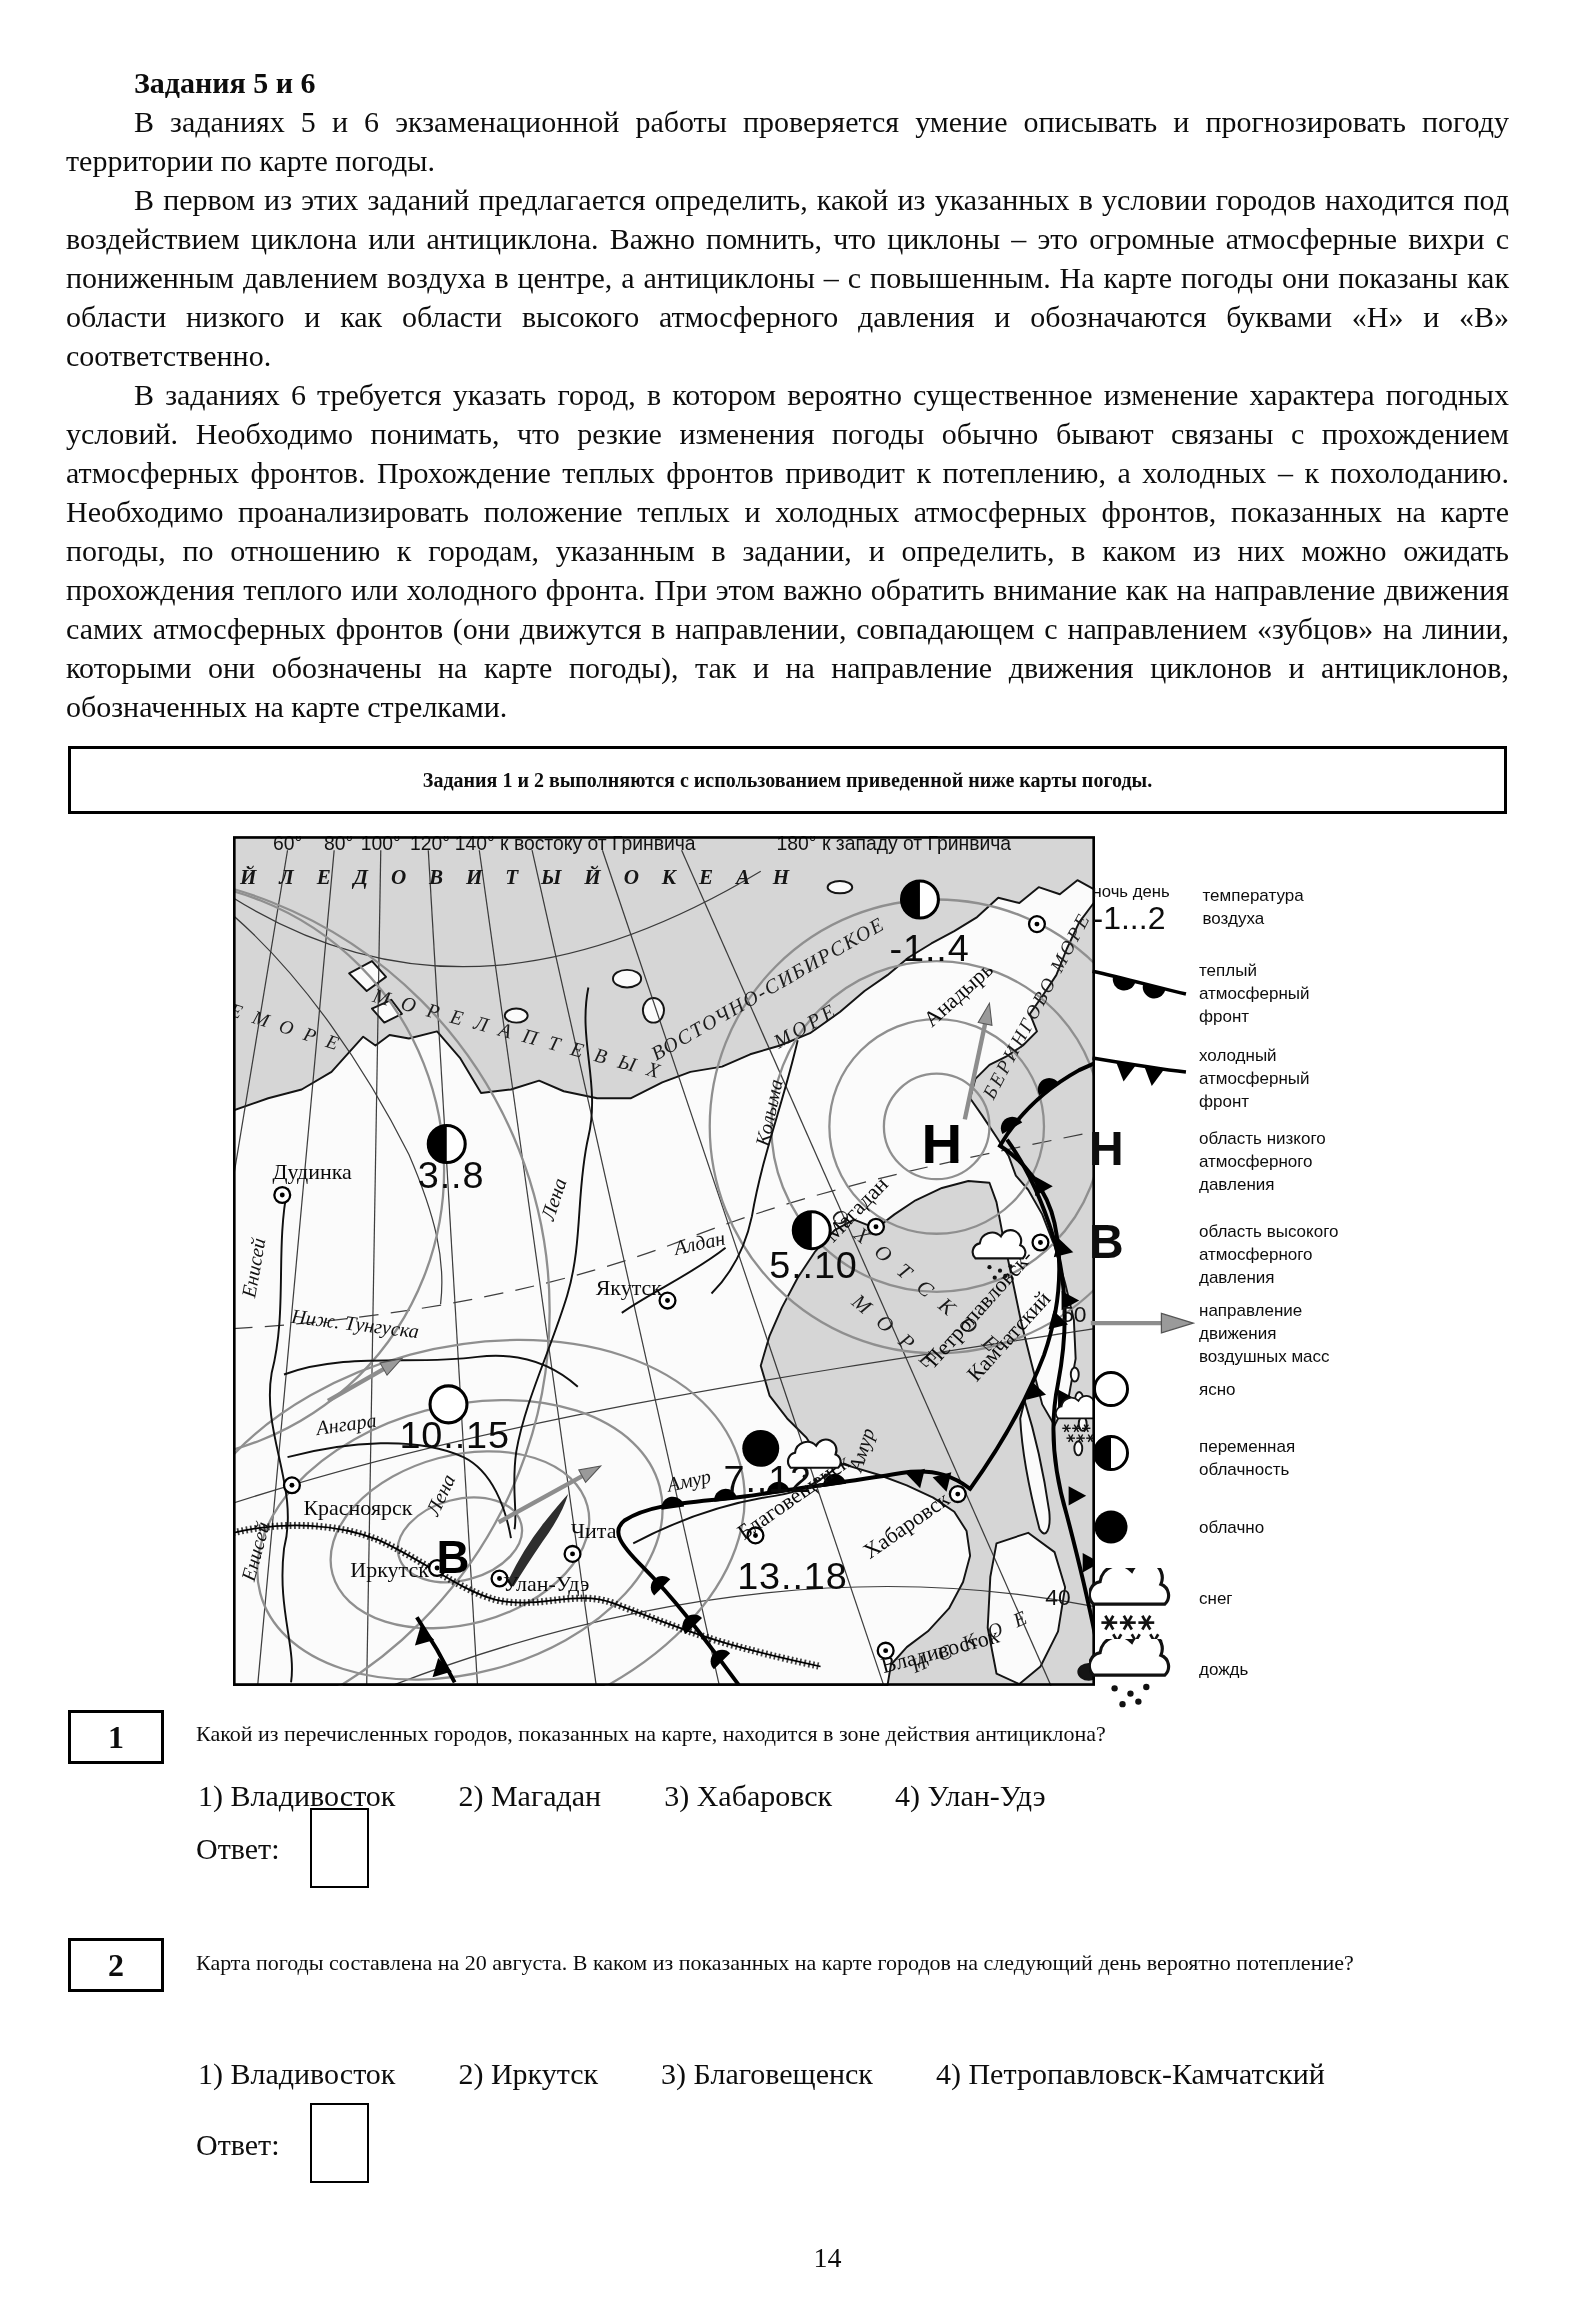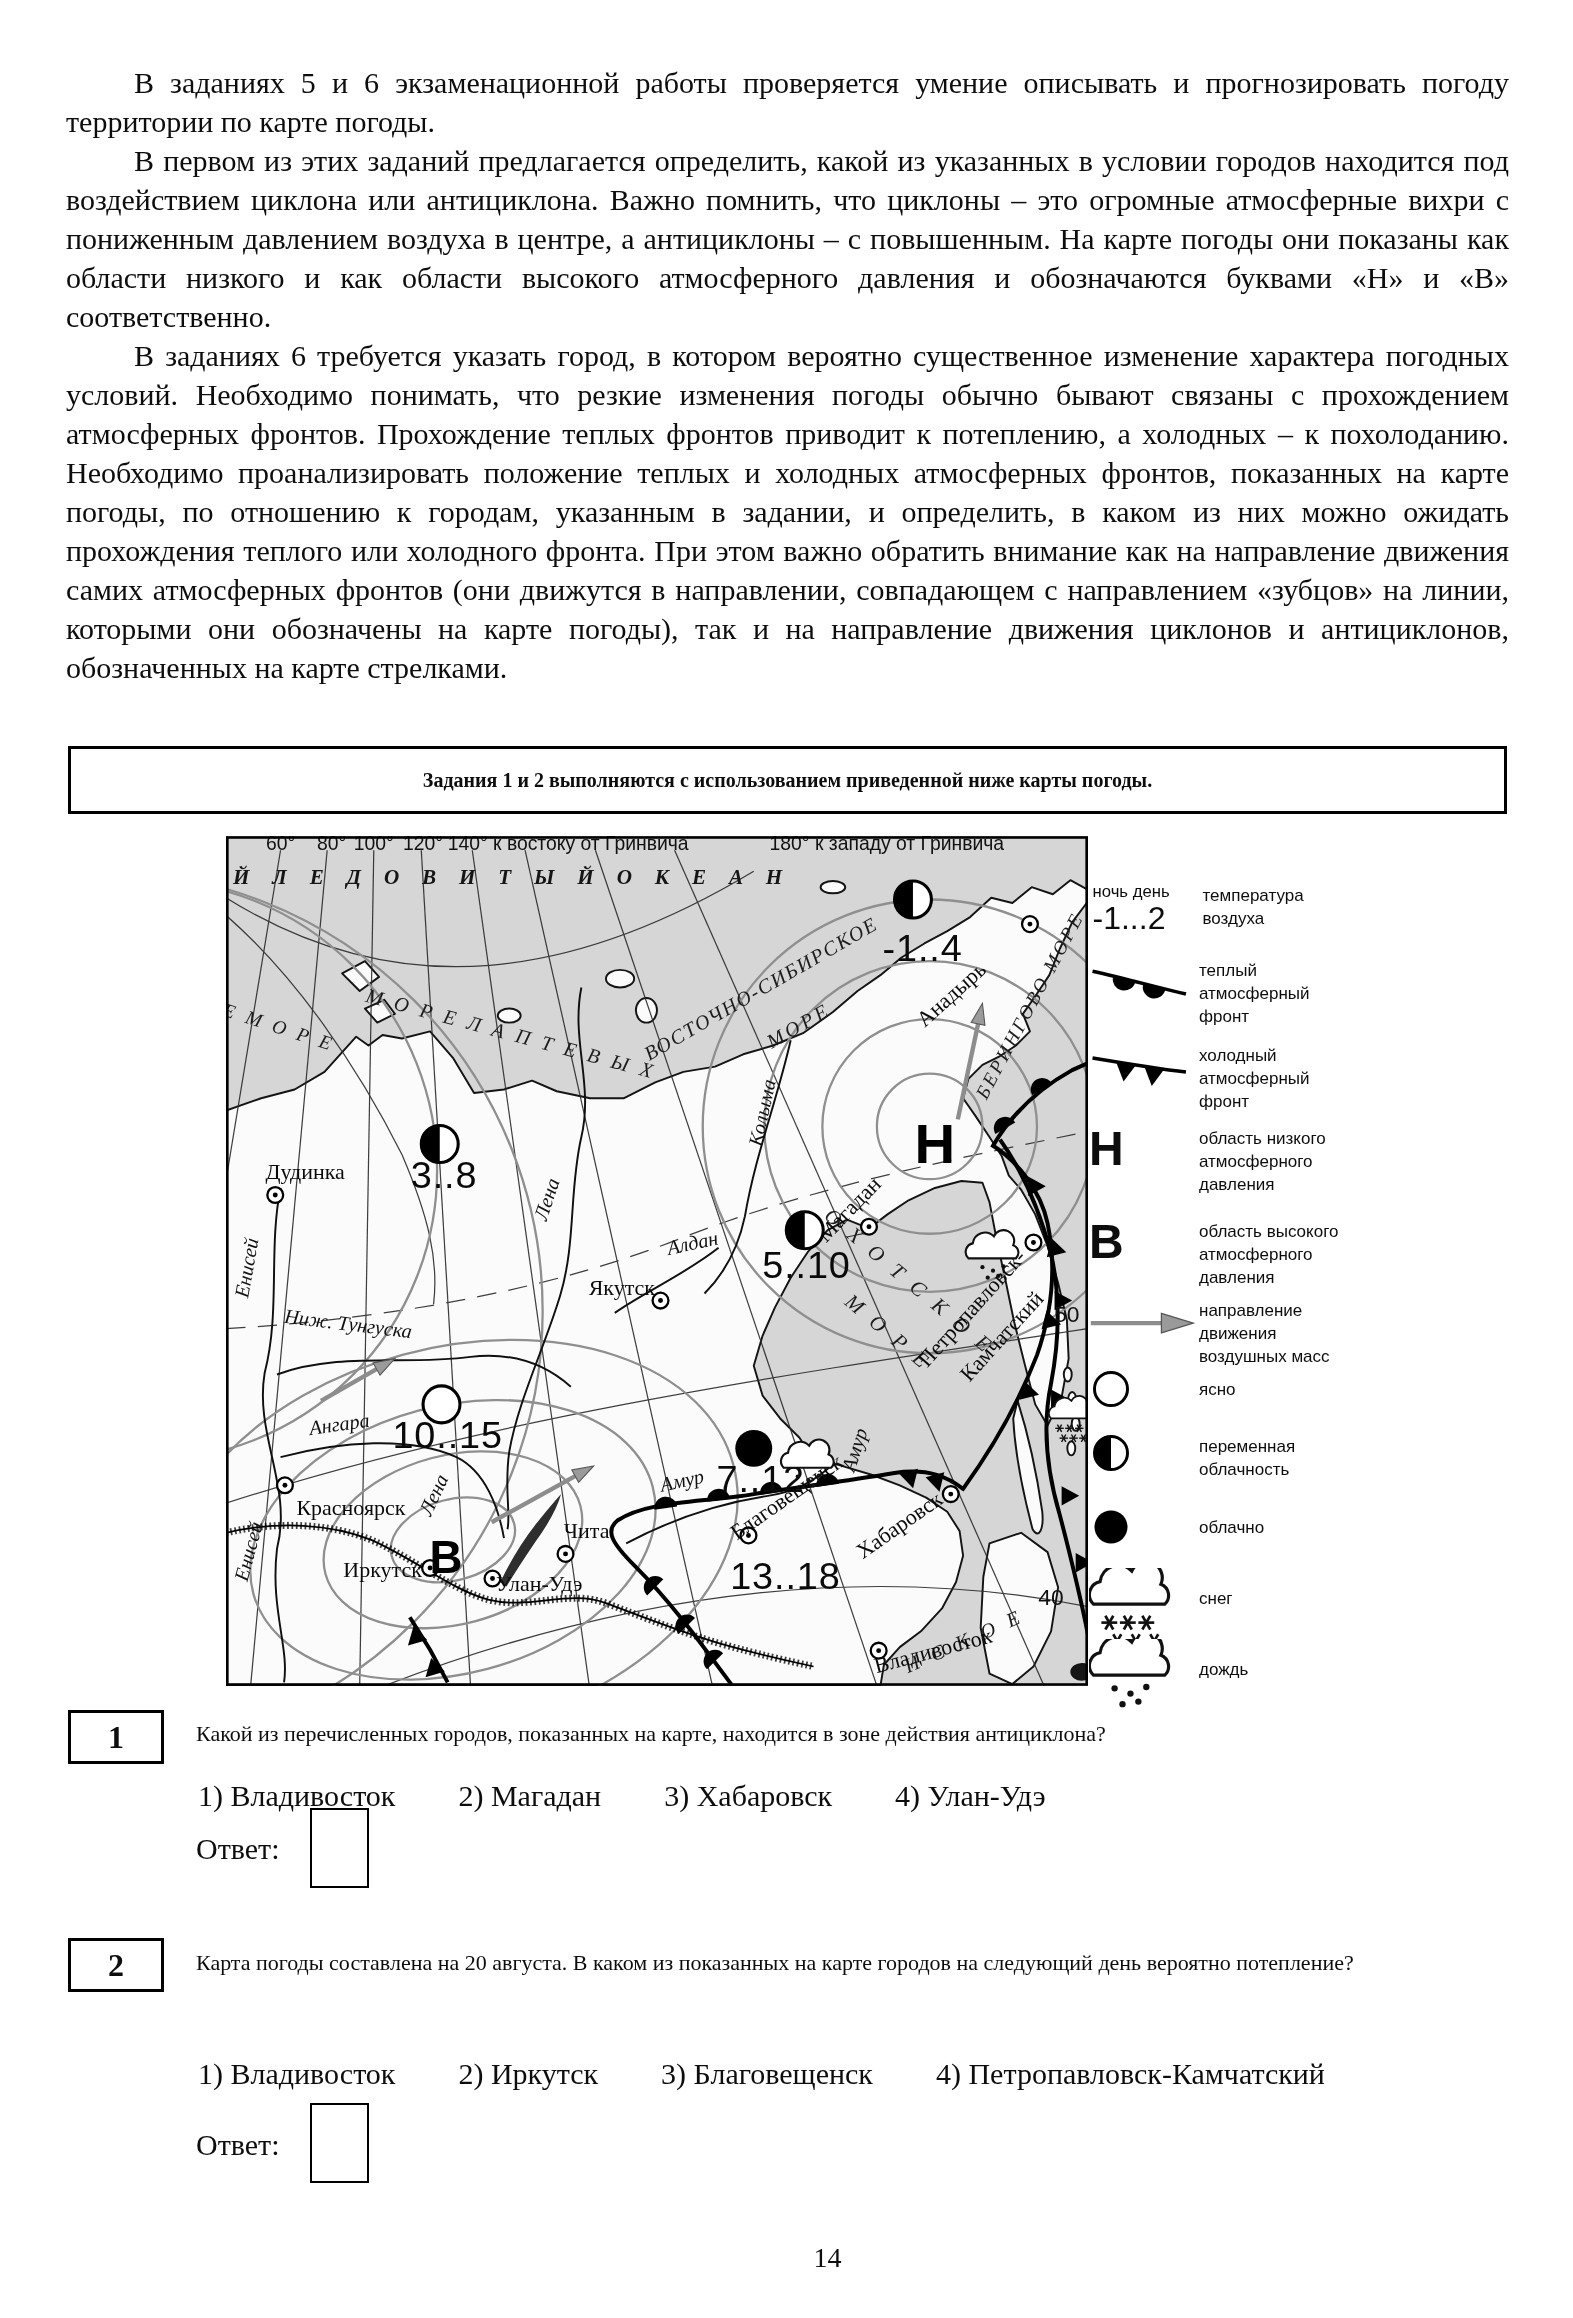--- a/index.html
+++ b/index.html
@@ -11,21 +11,21 @@
   #intro{left:66px;top:63px;width:1443px;font-size:30px;line-height:39px;}
   #intro h1{font-size:30px;line-height:39px;margin:0;font-weight:bold;padding-left:68px;}
   #intro p{margin:0;text-align:justify;text-indent:68px;}
 
   
   #note-box{left:68px;top:746px;width:1433px;height:62px;border:3.5px solid #000;
             display:flex;align-items:center;justify-content:center;}
   #note-box span{font-weight:bold;font-size:20px;}
 
   
-  #map-wrap{left:205px;top:836px;width:862px;height:947px;padding-left:21px;}
+  #map-wrap{left:212px;top:836px;width:862px;height:947px;padding-left:21px;}
   #map-svg{display:block;}
   .mt-lon{font-family:"Liberation Sans",sans-serif;font-size:22px;fill:#111;}
   .mt-ocean{font-family:"Liberation Serif",serif;font-weight:bold;font-style:italic;fill:#151515;}
   .mt-sea{font-family:"Liberation Serif",serif;font-style:italic;fill:#1c1c1c;}
   .mt-river{font-family:"Liberation Serif",serif;font-style:italic;font-size:23px;fill:#111;}
   .mt-city{font-family:"Liberation Serif",serif;font-size:25px;fill:#0a0a0a;}
   .mt-temp{font-family:"Liberation Sans",sans-serif;font-size:43px;letter-spacing:1px;fill:#0a0a0a;}
   .mt-press{font-family:"Liberation Sans",sans-serif;font-weight:bold;fill:#000;}
   .mt-lat{font-family:"Liberation Sans",sans-serif;font-size:26px;fill:#111;}
 
@@ -46,20 +46,21 @@
   .qopts{font-size:30px;display:flex;gap:63px;}
   .answer-label{font-size:30px;}
   .answer-box{width:55px;height:76px;border:2.6px solid #000;background:#fff;}
 
   #page-num{left:0;top:2242px;width:1573px;text-align:center;font-size:28px;margin-left:41px;}
 </style>
 </head>
 <body>
 
 <div id="intro" class="abs">
+  <h1>Задания 5 и 6</h1>
   <p>В заданиях 5 и 6 экзаменационной работы проверяется умение описывать и прогнозировать погоду территории по карте погоды.</p>
   <p>В первом из этих заданий предлагается определить, какой из указанных в условии городов находится под воздействием циклона или антициклона. Важно помнить, что циклоны – это огромные атмосферные вихри с пониженным давлением воздуха в центре, а антициклоны – с повышенным. На карте погоды они показаны как области низкого и как области высокого атмосферного давления и обозначаются буквами «Н» и «В» соответственно.</p>
   <p>В заданиях 6 требуется указать город, в котором вероятно существенное изменение характера погодных условий. Необходимо понимать, что резкие изменения погоды обычно бывают связаны с прохождением атмосферных фронтов. Прохождение теплых фронтов приводит к потеплению, а холодных – к похолоданию. Необходимо проанализировать положение теплых и холодных атмосферных фронтов, показанных на карте погоды, по отношению к городам, указанным в задании, и определить, в каком из них можно ожидать прохождения теплого или холодного фронта. При этом важно обратить внимание как на направление движения самих атмосферных фронтов (они движутся в направлении, совпадающем с направлением «зубцов» на линии, которыми они обозначены на карте погоды), так и на направление движения циклонов и антициклонов, обозначенных на карте стрелками.</p>
 </div>
 
 <div id="note-box" class="abs">
   <span>Задания 1 и 2 выполняются с использованием приведенной ниже карты погоды.</span>
 </div>
 
 <div id="map-wrap" class="abs">

